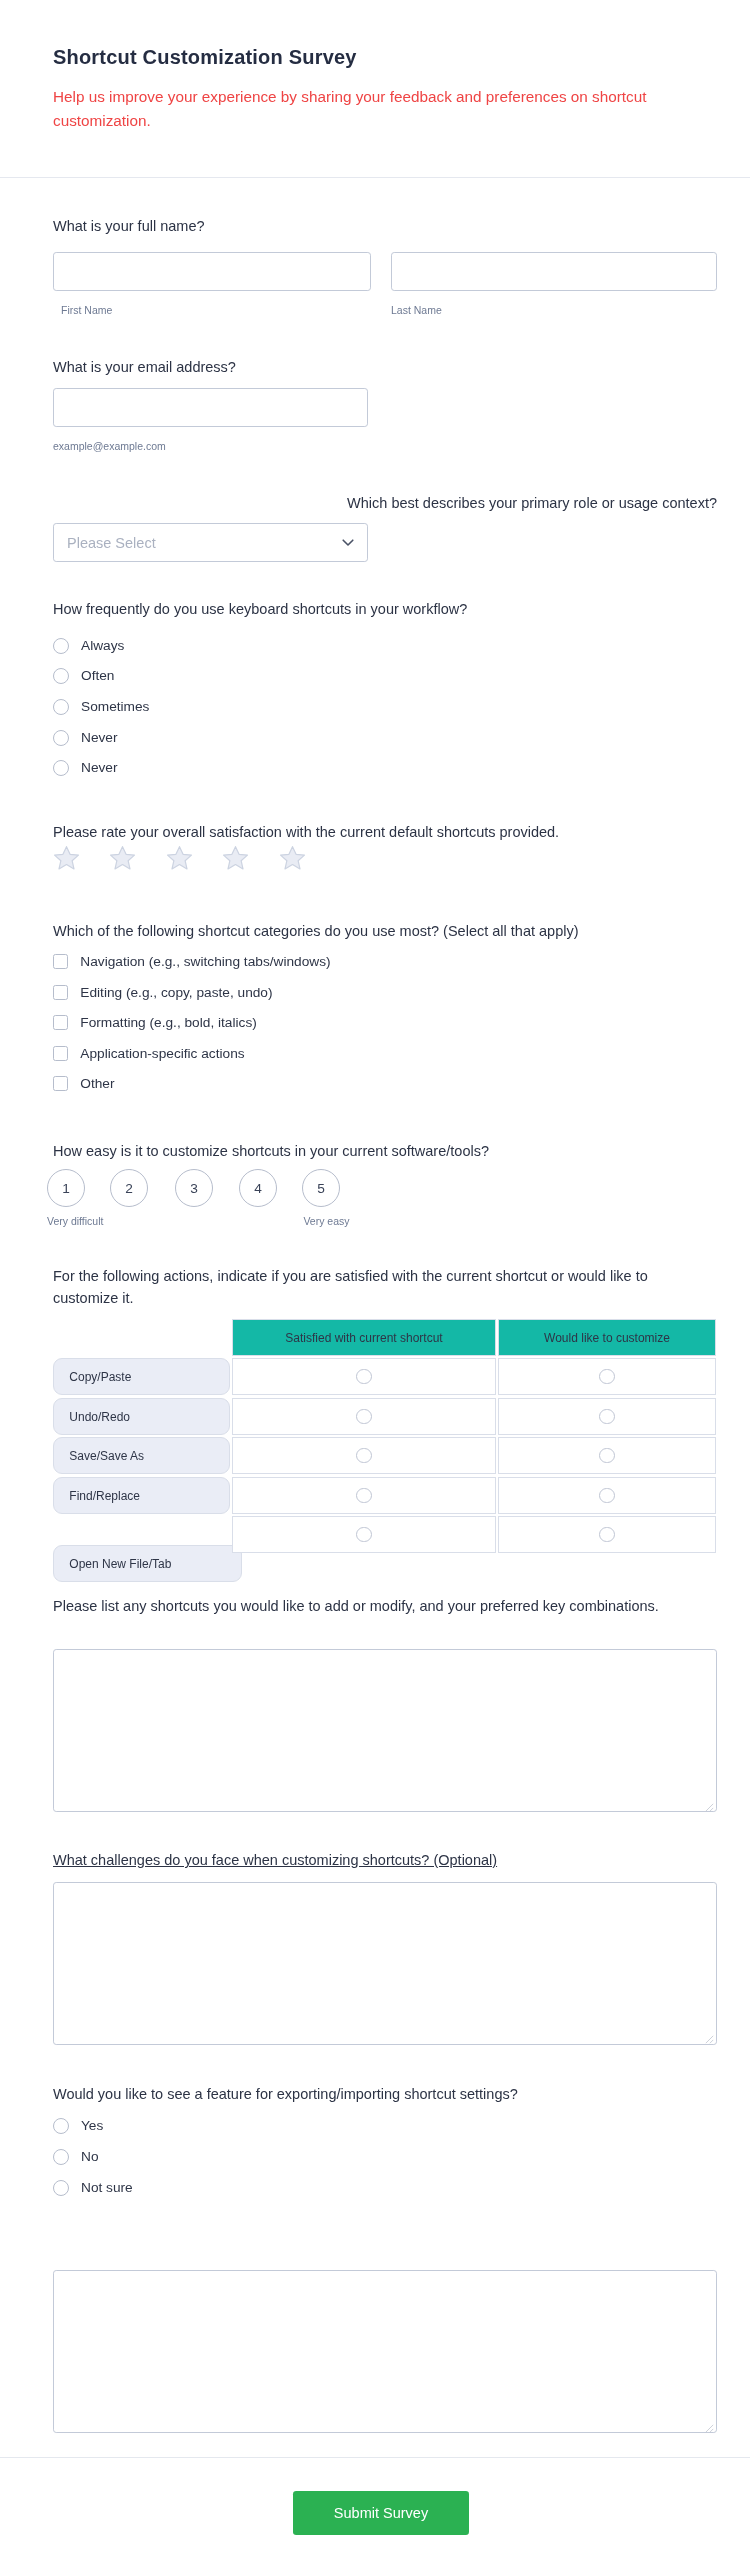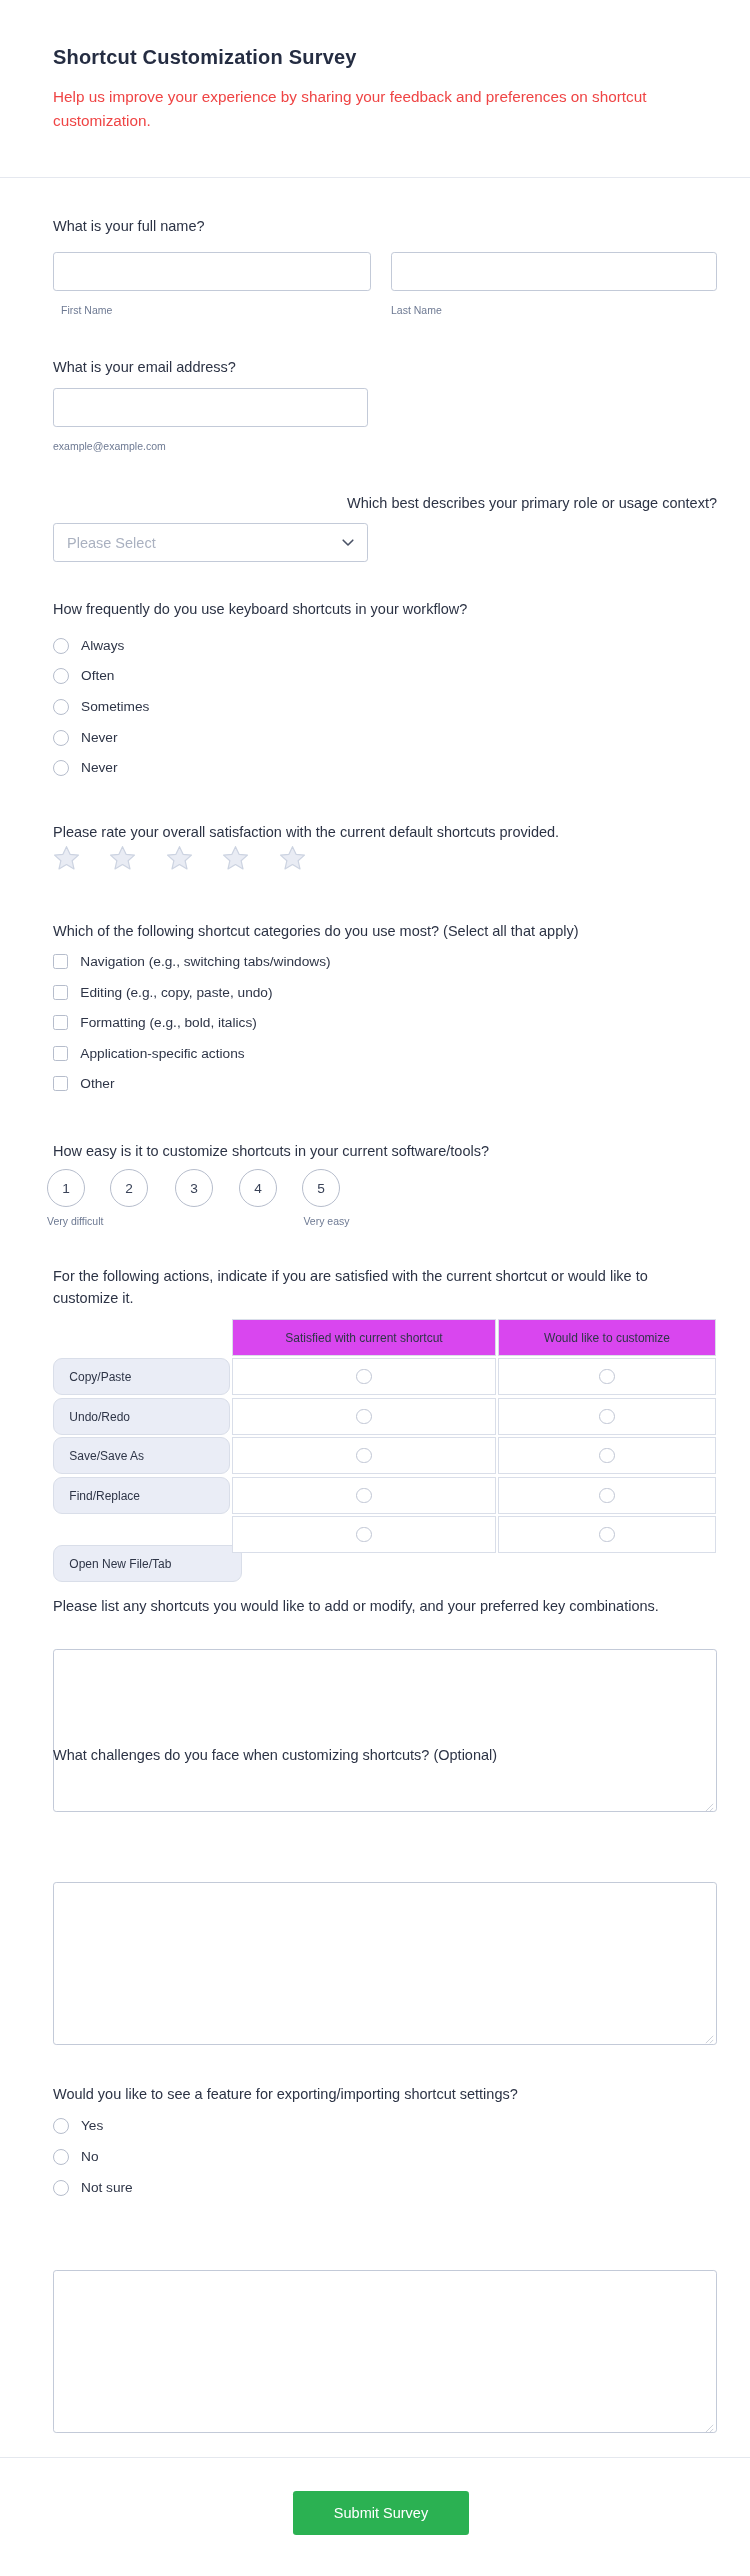--- a/index.html
+++ b/index.html
@@ -39,21 +39,21 @@
   }
   .opt-label{font-size:13.7px;color:#2e3547;margin-left:12px;}
   .stars{display:flex;gap:27.4px;}
   .star{width:29px;height:29px;cursor:pointer;line-height:0;}
   .scale-circle{
     box-sizing:border-box;position:absolute;width:38px;height:38px;border:0.8px solid #b6bdcc;
     border-radius:50%;background:#fff;display:flex;align-items:center;justify-content:center;
     font-size:13.7px;color:#3a4358;cursor:pointer;
   }
   .cell{box-sizing:border-box;position:absolute;border:0.8px solid #d9dee9;}
-  .cell.head{background:#d946ef;display:flex;align-items:center;justify-content:center;
+  .cell.head{background:#14b8a6;display:flex;align-items:center;justify-content:center;
     font-size:12px;font-weight:500;color:#2e3547;text-align:center;}
   .cell.rowlab{background:#eaedf6;display:flex;align-items:center;padding-left:15.3px;
     font-size:12px;color:#2e3547;border-radius:9px;}
   .cell.body{background:#fff;display:flex;align-items:center;justify-content:center;}
   .cell.body .radio{width:15.3px;height:15.3px;border-color:#c0c6d4;}
   .submit-btn{
     box-sizing:border-box;border:none;border-radius:3.2px;background:#2bb152;color:#ffffff;
     font-family:inherit;font-size:14.5px;font-weight:500;cursor:pointer;
   }
 </style>
@@ -211,21 +211,21 @@
   <div class="cell body" style="left:498px;top:1516px;width:218px;height:37px;">
       <div class="radio"></div>
     </div>
 
   <div class="abs q-label" style="left:53px;top:1595px;">Please list any shortcuts you would like to add or modify, and your preferred key combinations.</div>
   <textarea class="abs textarea" style="left: 53px; top: 1649px; width: 664px; height: 163px;"></textarea>
   <div class="grip" style="left:705px;top:1800px;"><svg width="9" height="9" viewBox="0 0 11 11">
         <path d="M10 1 L1 10 M10 6 L6 10" stroke="#c2c7d2" stroke-width="1" fill="none"></path>
       </svg></div>
 
-  <div class="abs q-label" style="left:53px;top:1744px;">What challenges do you face when customizing shortcuts? (Optional)</div>
+  <div class="abs q-label" style="left:53px;top:1849px;text-decoration:underline;">What challenges do you face when customizing shortcuts? (Optional)</div>
   <textarea class="abs textarea" style="left: 53px; top: 1882px; width: 664px; height: 163px;"></textarea>
   <div class="grip" style="left:705px;top:2032px;"><svg width="9" height="9" viewBox="0 0 11 11">
         <path d="M10 1 L1 10 M10 6 L6 10" stroke="#c2c7d2" stroke-width="1" fill="none"></path>
       </svg></div>
 
   <div class="abs q-label" style="left:53px;top:2083px;">Would you like to see a feature for exporting/importing shortcut settings?</div>
   <div class="abs opt-row" style="left:53px;top:2115px;">
     <div class="radio"></div>
     <span class="opt-label">Yes</span>
   </div>

